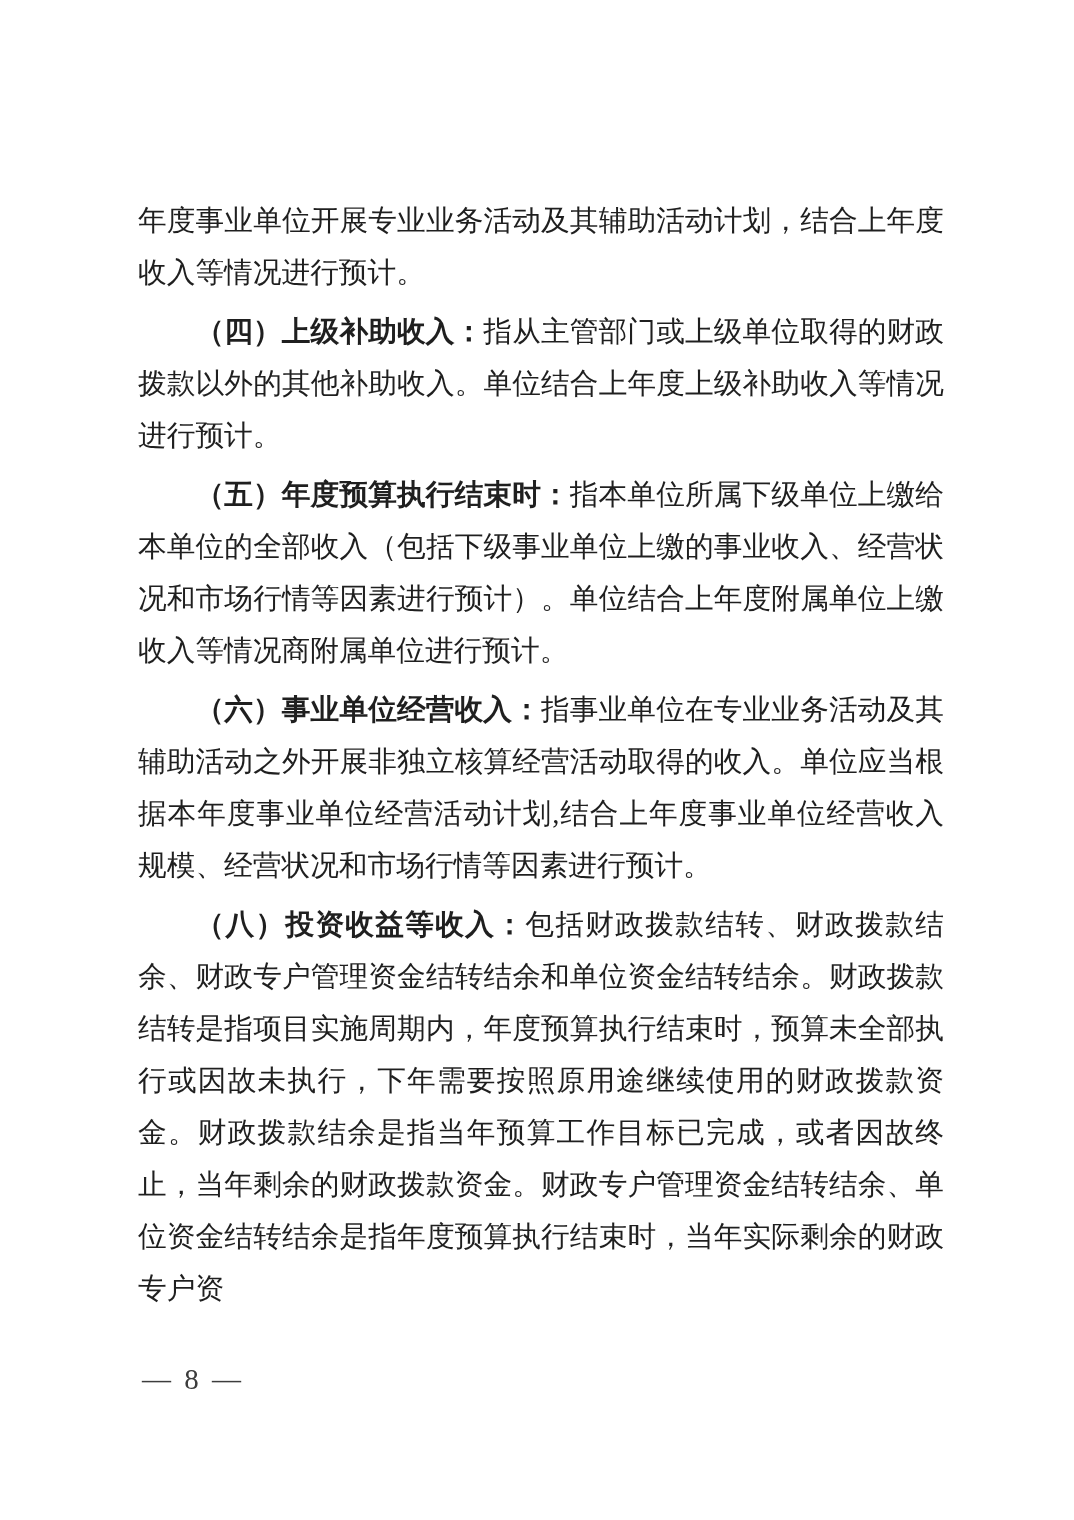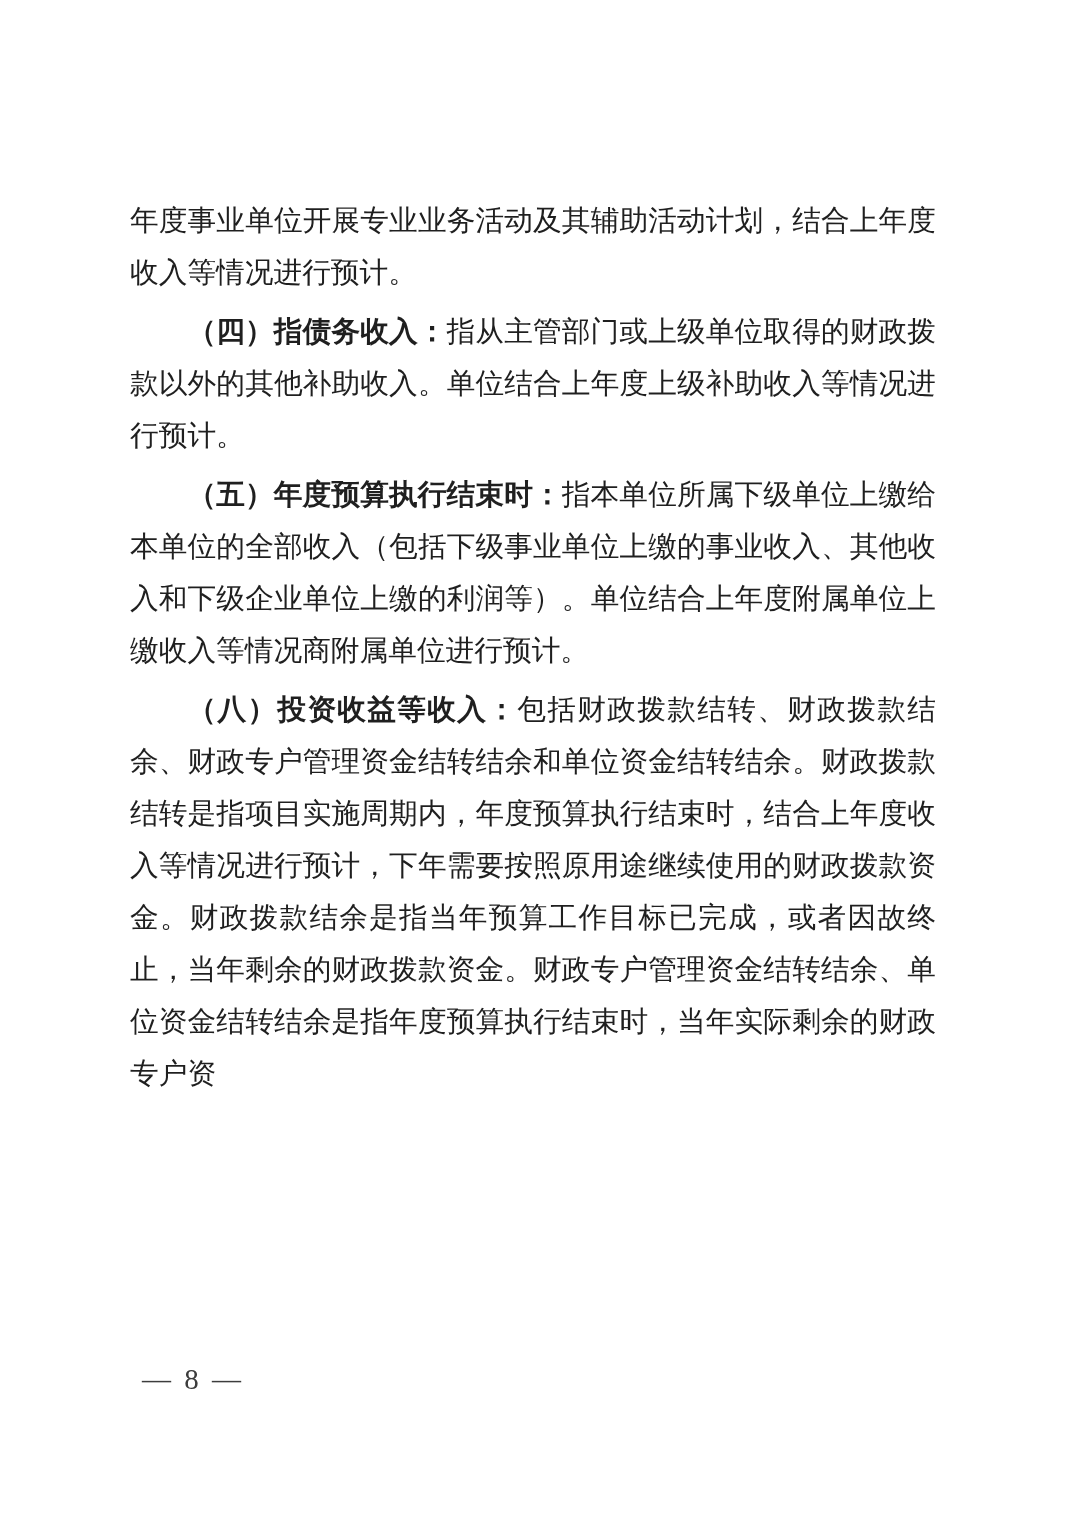--- a/index.html
+++ b/index.html
@@ -9,21 +9,21 @@
   }
   .page {
     position: relative;
     width: 1074px;
     height: 1520px;
     background: #ffffff;
     overflow: hidden;
   }
   .content {
     position: absolute;
-    left: 130px;
+    left: 138px;
     top: 194px;
     width: 806px;
     font-family: "Liberation Serif", "DejaVu Serif", serif;
     font-size: 28.7px;
     line-height: 52px;
     color: #1f1f1f;
     text-align: justify;
     text-justify: inter-ideograph;
     hanging-punctuation: allow-end;
   }
@@ -48,25 +48,26 @@
 </style>
 </head>
 <body>
 
 <div class="page">
 
   <div class="content">
 
     <p><span class="hd"></span><span>年度事业单位开展专业业务活动及其辅助活动计划，结合上年度收入等情况进行预计。</span></p>
 
-    <p class="indent"><span class="hd">（四）指债务收入：</span><span>指从主管部门或上级单位取得的财政拨款以外的其他补助收入。单位结合上年度上级补助收入等情况进行预计。</span></p>
+    <p class="indent"><span class="hd">（四）上级补助收入：</span><span>指从主管部门或上级单位取得的财政拨款以外的其他补助收入。单位结合上年度上级补助收入等情况进行预计。</span></p>
 
-    <p class="indent"><span class="hd">（五）年度预算执行结束时：</span><span>指本单位所属下级单位上缴给本单位的全部收入（包括下级事业单位上缴的事业收入、其他收入和下级企业单位上缴的利润等）。单位结合上年度附属单位上缴收入等情况商附属单位进行预计。</span></p>
+    <p class="indent"><span class="hd">（五）年度预算执行结束时：</span><span>指本单位所属下级单位上缴给本单位的全部收入（包括下级事业单位上缴的事业收入、经营状况和市场行情等因素进行预计）。单位结合上年度附属单位上缴收入等情况商附属单位进行预计。</span></p>
+
+    <p class="indent"><span class="hd">（六）事业单位经营收入：</span><span>指事业单位在专业业务活动及其辅助活动之外开展非独立核算经营活动取得的收入。单位应当根据本年度事业单位经营活动计划,结合上年度事业单位经营收入规模、经营状况和市场行情等因素进行预计。</span></p>
 
 
-
-    <p class="indent"><span class="hd">（八）投资收益等收入：</span><span>包括财政拨款结转、财政拨款结余、财政专户管理资金结转结余和单位资金结转结余。财政拨款结转是指项目实施周期内，年度预算执行结束时，结合上年度收入等情况进行预计，下年需要按照原用途继续使用的财政拨款资金。财政拨款结余是指当年预算工作目标已完成，或者因故终止，当年剩余的财政拨款资金。财政专户管理资金结转结余、单位资金结转结余是指年度预算执行结束时，当年实际剩余的财政专户资</span></p>
+    <p class="indent"><span class="hd">（八）投资收益等收入：</span><span>包括财政拨款结转、财政拨款结余、财政专户管理资金结转结余和单位资金结转结余。财政拨款结转是指项目实施周期内，年度预算执行结束时，预算未全部执行或因故未执行，下年需要按照原用途继续使用的财政拨款资金。财政拨款结余是指当年预算工作目标已完成，或者因故终止，当年剩余的财政拨款资金。财政专户管理资金结转结余、单位资金结转结余是指年度预算执行结束时，当年实际剩余的财政专户资</span></p>
 
   </div>
 
   <div class="pagenum">— 8 —</div>
 
 </div>
 
 </body></html>

